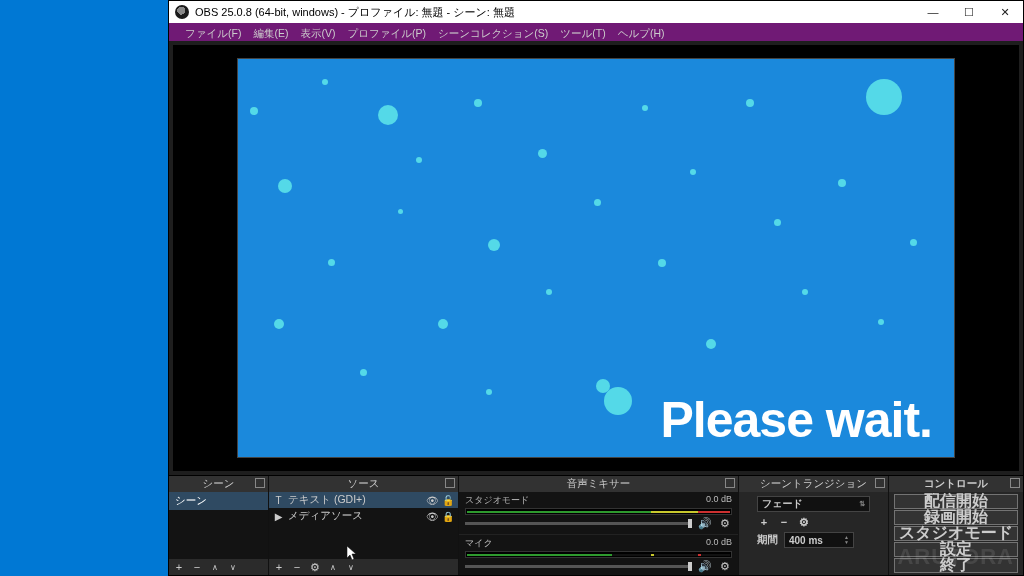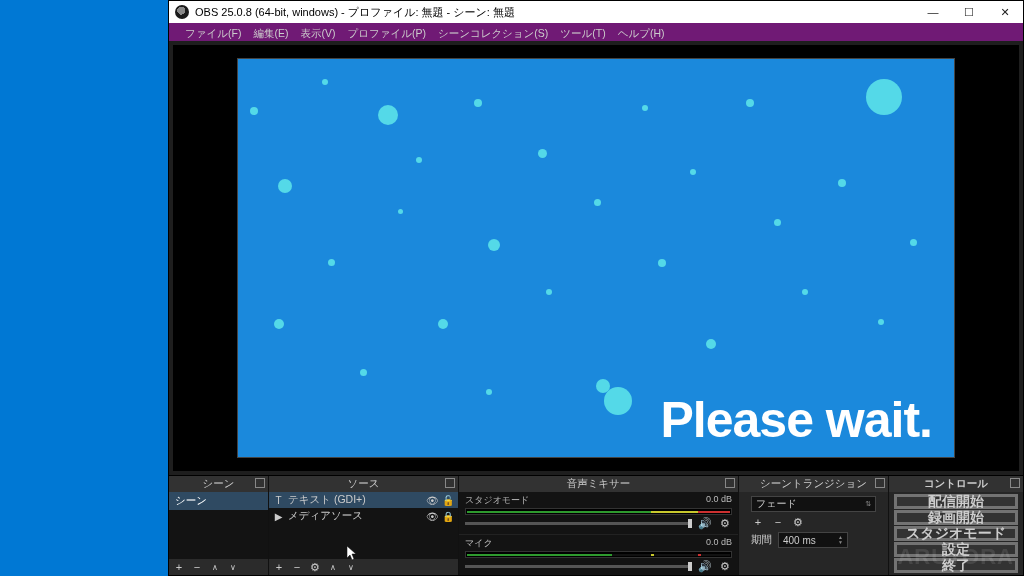--- a/index.html
+++ b/index.html
@@ -176,37 +176,37 @@
   margin-top: 2px;
 }
 .slider-track {
   flex: 1; height: 3px; background: #555; position: relative;
 }
 .slider-thumb {
   position: absolute; right: 0; top: -3px;
   width: 4px; height: 9px; background: #ccc;
 }
 .icbtn { font-size: 11px; color: #ccc; width: 14px; text-align: center; }
-.trans-body { padding: 4px 12px; font-size: 10.5px; color: #ccc; }
+.trans-body { padding: 4px 18px; font-size: 10.5px; color: #ccc; font-weight: bold; }
 .trans-row { display: flex; align-items: center; gap: 6px; margin-bottom: 4px; }
 .trans-select {
   flex: 1; height: 16px; background: #111; border: 1px solid #444;
   color: #ccc; font-size: 10px; padding: 0 4px;
   display: flex; align-items: center; justify-content: space-between;
 }
 .trans-spinner {
   width: 70px; height: 16px; background: #111; border: 1px solid #444;
   color: #ccc; font-size: 10px; display: flex; align-items: center;
   padding: 0 4px; justify-content: space-between;
 }
 .spin-arrows { display: flex; flex-direction: column; font-size: 5px; line-height: 5px; color: #888; }
 .ctrl-btn {
   height: 15px; margin: 1px 5px;
-  background: #333; border: 3px solid #737373;
-  color: #ccc; font-size: 14px;
+  background: #333; border: 1px solid #737373;
+  color: #ccc; font-size: 16px;
   display: flex; align-items: center; justify-content: center;
 }
 .statusbar {
   height: 16px;
   background: #2b2b2b;
   display: flex;
   align-items: center;
   justify-content: flex-end;
   gap: 14px;
   padding: 0 10px;

